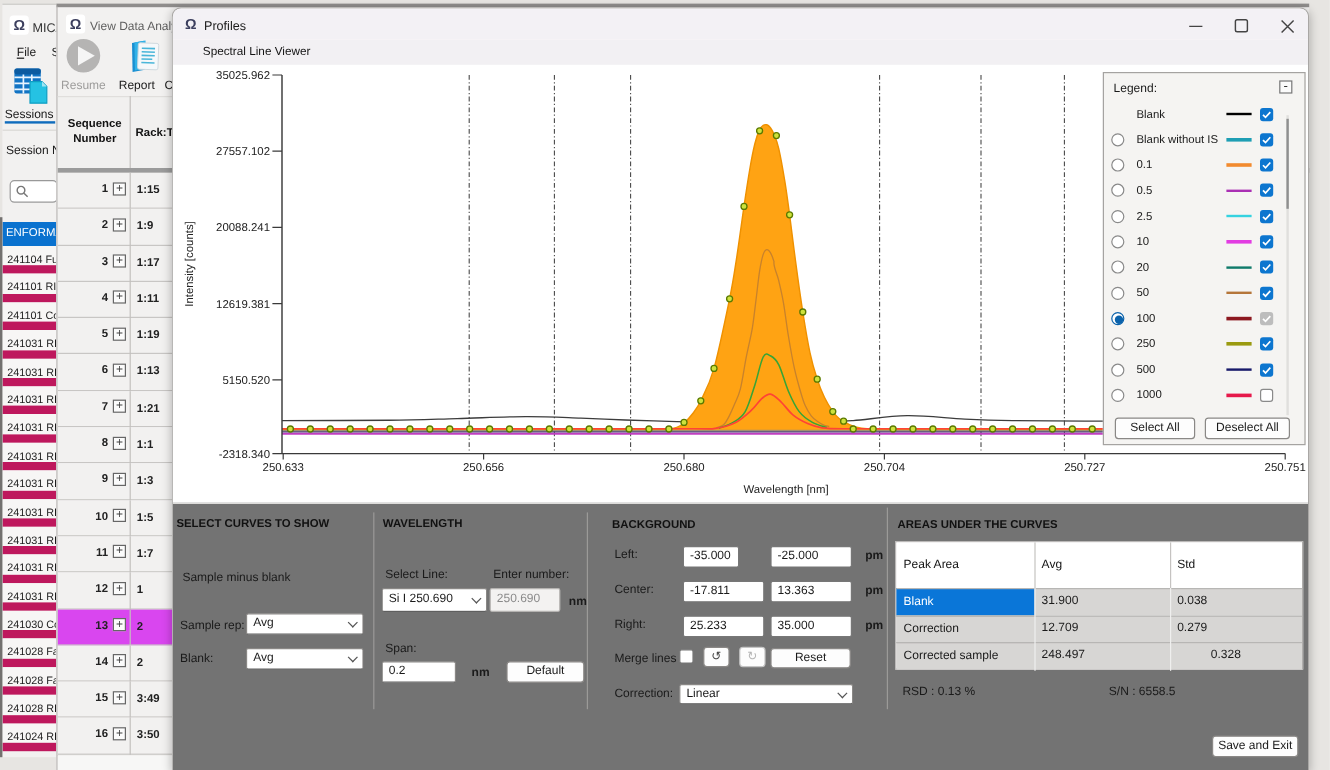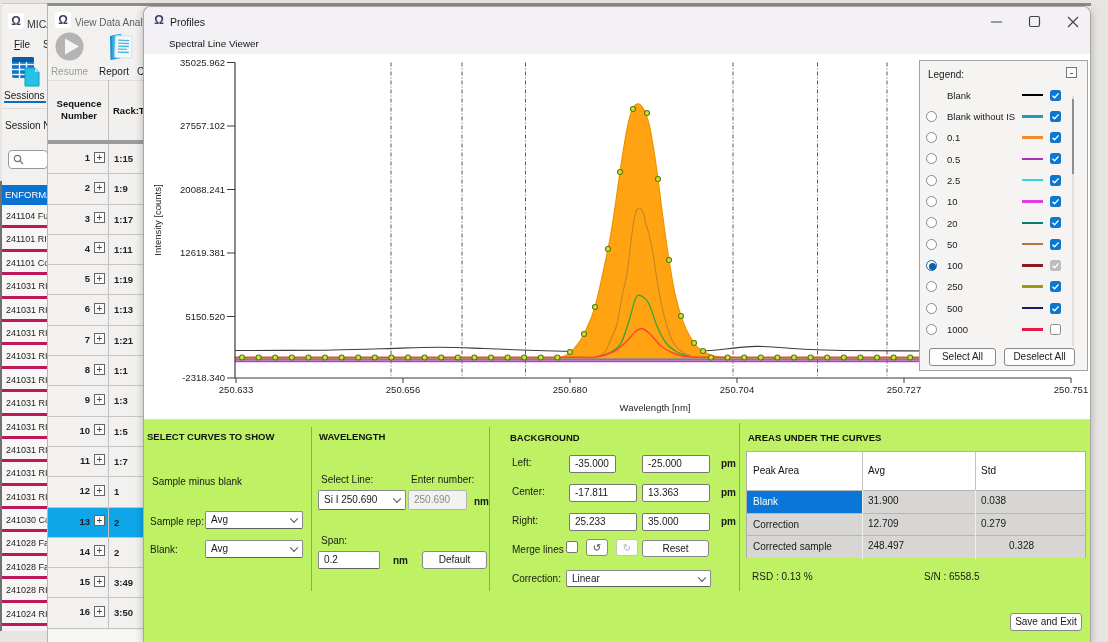--- a/index.html
+++ b/index.html
@@ -9,21 +9,21 @@
  color:#3c3f5e;font-size:12px;font-weight:bold;text-align:center;line-height:16px;}
 .btn{position:absolute;background:#fdfdfd;border:1px solid #8a8886;border-radius:3px;
  font-size:10px;color:#1a1a1a;text-align:center;}
 .inp{position:absolute;background:#fff;border:1px solid #8a8886;border-bottom-color:#5f5f5f;border-radius:2px;
  font-size:10px;color:#1a1a1a;padding-left:5px;}
 .lbl{position:absolute;font-size:10px;color:#1a1a1a;white-space:nowrap;}
 .hdr{position:absolute;font-size:9.5px;font-weight:bold;color:#111;white-space:nowrap;}
 .chev{position:absolute;right:5px;top:50%;width:6px;height:6px;border-right:1.3px solid #555;
  border-bottom:1.3px solid #555;transform:translateY(-70%) rotate(45deg);}
 .sep{position:absolute;width:1px;background:#9b9a98;}
-.lrow{height:23.4px;border-bottom:3px solid #be185d;background:#f7f6f5;font-size:9px;
+.lrow{height:23.4px;border-bottom:7px solid #be185d;background:#f7f6f5;font-size:9px;
  color:#1c1c1c;line-height:23px;padding-left:4px;white-space:nowrap;overflow:hidden;}
 </style></head><body>
 <div id="root">
 <div class="abs" style="left:2px;top:3px;width:45px;height:628px;background:#f2f1f0;border-top:1px solid #c9c7c5;overflow:hidden;">
 <div class="tile" style="left:6px;top:9px;">Ω</div>
 <div class="abs" style="left:25px;top:14px;font-size:10.5px;color:#333;">MICA</div>
 <div class="abs" style="left:12px;top:35px;font-size:10px;color:#1a1a1a;"><u>F</u>ile</div>
 <div class="abs" style="left:41px;top:35px;font-size:10px;color:#1a1a1a;">S</div>
 <svg class="abs" style="left:9px;top:52px;" width="30" height="34" viewBox="0 0 30 34">
 <rect x="1" y="1" width="22" height="21" rx="2" fill="#1274c4"></rect>
@@ -164,21 +164,21 @@
 <div class="abs" style="left:46px;top:7.5px;width:11px;height:11px;border:1px solid #666;background:#fbfbfb;font-size:10px;line-height:9px;text-align:center;color:#444;">+</div>
 <div class="abs" style="left:66px;top:9px;font-size:9.5px;font-weight:bold;color:#222;">1:7</div>
 <div class="abs" style="left:60px;top:0;width:1px;height:31px;background:#c2c0be;"></div>
 </div>
 <div style="position:relative;height:30.3px;border-bottom:1px solid #c8c6c4;background:#f2f1f0;">
 <div class="abs" style="left:0;top:8px;width:42px;text-align:right;font-size:9.5px;font-weight:bold;color:#222;">12</div>
 <div class="abs" style="left:46px;top:7.5px;width:11px;height:11px;border:1px solid #666;background:#fbfbfb;font-size:10px;line-height:9px;text-align:center;color:#444;">+</div>
 <div class="abs" style="left:66px;top:9px;font-size:9.5px;font-weight:bold;color:#222;">1</div>
 <div class="abs" style="left:60px;top:0;width:1px;height:31px;background:#c2c0be;"></div>
 </div>
-<div style="position:relative;height:30.3px;border-bottom:1px solid #c8c6c4;background:#0ea5e9;">
+<div style="position:relative;height:30.3px;border-bottom:1px solid #c8c6c4;background:#d946ef;">
 <div class="abs" style="left:0;top:8px;width:42px;text-align:right;font-size:9.5px;font-weight:bold;color:#222;">13</div>
 <div class="abs" style="left:46px;top:7.5px;width:11px;height:11px;border:1px solid #666;background:#fbfbfb;font-size:10px;line-height:9px;text-align:center;color:#444;">+</div>
 <div class="abs" style="left:66px;top:9px;font-size:9.5px;font-weight:bold;color:#222;">2</div>
 <div class="abs" style="left:60px;top:0;width:1px;height:31px;background:#c2c0be;"></div>
 </div>
 <div style="position:relative;height:30.3px;border-bottom:1px solid #c8c6c4;background:#f2f1f0;">
 <div class="abs" style="left:0;top:8px;width:42px;text-align:right;font-size:9.5px;font-weight:bold;color:#222;">14</div>
 <div class="abs" style="left:46px;top:7.5px;width:11px;height:11px;border:1px solid #666;background:#fbfbfb;font-size:10px;line-height:9px;text-align:center;color:#444;">+</div>
 <div class="abs" style="left:66px;top:9px;font-size:9.5px;font-weight:bold;color:#222;">2</div>
 <div class="abs" style="left:60px;top:0;width:1px;height:31px;background:#c2c0be;"></div>
@@ -383,21 +383,21 @@
         </svg>
 <div class="abs" style="left:6px;top:262.8px;width:11px;height:11px;border:1px solid #8a8a8a;border-radius:50%;background:#fff;"></div>
 <div class="abs" style="left:27px;top:263.0px;font-size:9.5px;color:#1a1a1a;">1000</div>
 <div class="abs" style="left:102px;top:267.0px;width:21px;height:2.6px;background:#e6194b;"></div>
 <div class="abs" style="left:130px;top:262.8px;width:11px;height:11px;background:#fff;border:1px solid #8a8a8a;border-radius:2.5px;"></div>
 <div class="abs" style="left:152px;top:35px;width:2px;height:250px;background:#e0dfdd;"></div>
 <div class="abs" style="left:152px;top:38px;width:2px;height:75px;background:#8f8f8f;"></div>
 <div class="btn" style="left:9px;top:287px;width:67px;height:18px;line-height:16px;">Select All</div>
 <div class="btn" style="left:84px;top:287px;width:71px;height:18px;line-height:16px;">Deselect All</div>
 </div>
-<div class="abs" style="left:0;top:412px;width:948px;height:224px;background:#bef264;border-top:1px solid #dddcda;">
+<div class="abs" style="left:0;top:412px;width:948px;height:224px;background:#737373;border-top:1px solid #dddcda;">
 <div class="sep" style="left:167px;top:7px;height:164px;"></div>
 <div class="sep" style="left:345px;top:7px;height:164px;"></div>
 <div class="sep" style="left:595px;top:3px;height:168px;"></div>
 <div class="hdr" style="left:3px;top:11px;">SELECT CURVES TO SHOW</div>
 <div class="lbl" style="left:8px;top:56px;">Sample minus blank</div>
 <div class="lbl" style="left:6px;top:96px;">Sample rep:</div>
 <div class="inp" style="left:61px;top:91px;width:98px;height:18px;line-height:16px;">Avg<span class="chev"></span></div>
 <div class="lbl" style="left:6px;top:124px;">Blank:</div>
 <div class="inp" style="left:61px;top:120px;width:98px;height:18px;line-height:16px;">Avg<span class="chev"></span></div>
 <div class="hdr" style="left:175px;top:11px;">WAVELENGTH</div>

